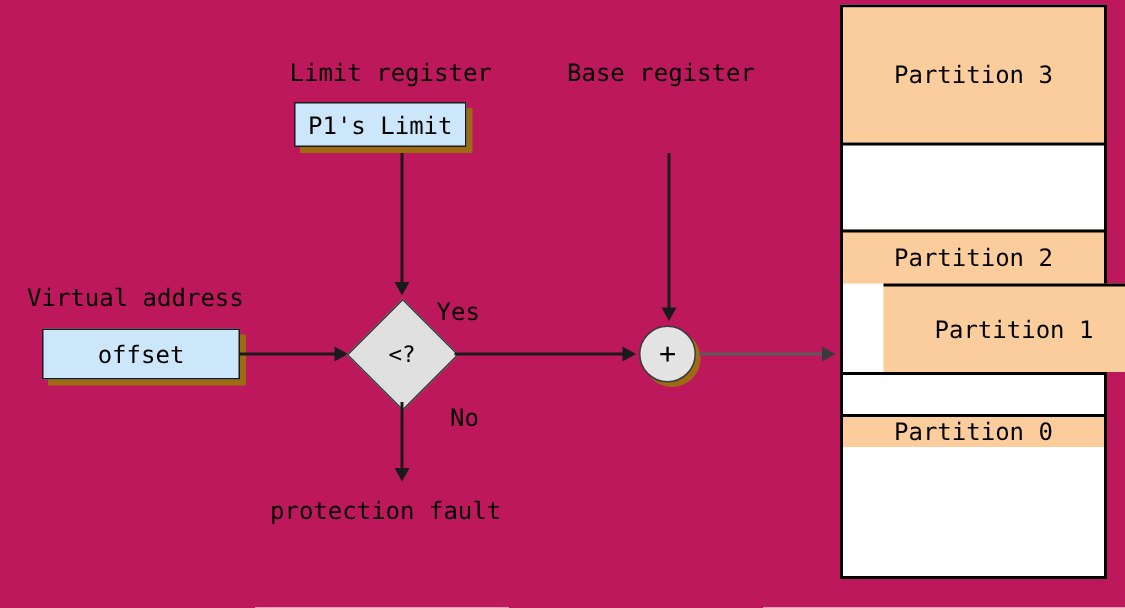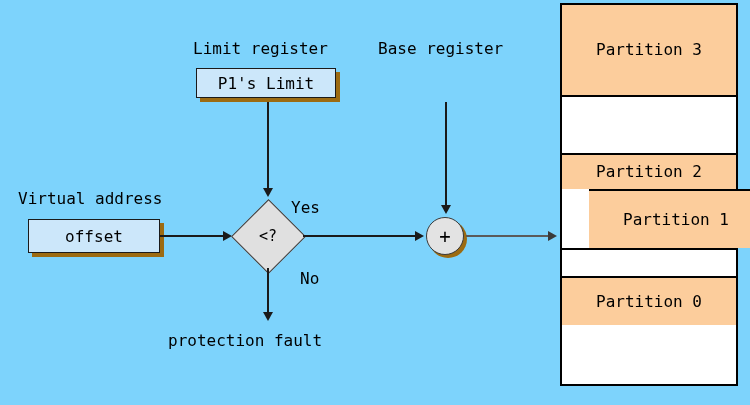--- a/index.html
+++ b/index.html
@@ -4,21 +4,21 @@
 <style>
   html, body {
     margin: 0;
     padding: 0;
     background: #ffffff;
   }
   #canvas {
     position: relative;
     width: 750px;
     height: 405px;
-    background: #7dd3fc;
+    background: #be185d;
     font-family: "DejaVu Sans Mono", monospace;
     overflow: hidden;
   }
   .abs { position: absolute; }
 
   
   .label {
     font-family: "DejaVu Sans Mono", monospace;
     font-size: 16px;
     color: #000000;
@@ -136,21 +136,21 @@
     border-left-color: #3a3a3a;
   }
 </style>
 </head>
 <body>
 
 <div id="canvas">
 
   <div class="abs label" style="left:193px; top:41px;">Limit register</div>
 
-  <div class="abs regbox" style="left:196px; top:68px; width:140px; height:30px;">P1's Limit</div>
+  <div class="abs regbox" style="left:196px; top:68px; width:115px; height:30px;">P1's Limit</div>
 
   <div class="abs line-v" style="left:267px; top:102px; height:88px;"></div>
   <div class="abs arrow-down" style="left:263px; top:188px;"></div>
 
   <div class="abs label" style="left:378px; top:41px;">Base register</div>
 
 
   <div class="abs line-v" style="left:445px; top:102px; height:105px;"></div>
   <div class="abs arrow-down" style="left:441px; top:205px;"></div>
 
@@ -169,30 +169,30 @@
   <div class="abs label" style="left:291px; top:200px;">Yes</div>
 
   <div class="abs line-h" style="left:303px; top:235px; width:115px;"></div>
   <div class="abs arrow-right" style="left:415px; top:231px;"></div>
 
   <div class="abs label" style="left:300px; top:271px;">No</div>
 
   <div class="abs line-v" style="left:267px; top:268px; height:48px;"></div>
   <div class="abs arrow-down" style="left:263px; top:312px;"></div>
 
-  <div class="abs label" style="left:168px; top:333px;">protection fault</div>
+  <div class="abs label" style="left:180px; top:333px;">protection fault</div>
 
   <div class="abs adder" style="left:426px; top:217px;">+</div>
 
   <div class="abs line-h gray" style="left:466px; top:235px; width:84px;"></div>
   <div class="abs arrow-right gray" style="left:548px; top:231px;"></div>
 
   <div class="abs" id="memory-column">
 
   <div class="mem-seg filled" style="height: 90px;">Partition 3</div>
       <div class="mem-seg hole divider-top" style="height: 58px;"></div>
       <div class="mem-seg filled divider-top" style="height: 36px;">Partition 2</div>
       <div class="mem-seg filled divider-top" style="height: 59px; margin-left: 27px;">Partition 1</div>
       <div class="mem-seg hole divider-top" style="height: 28px;"></div>
-      <div class="mem-seg filled divider-top" style="height: 49px;">Partition 0</div>
+      <div class="mem-seg filled divider-top" style="height: 22px;">Partition 0</div>
     </div>
 
 </div>
 
 </body></html>

